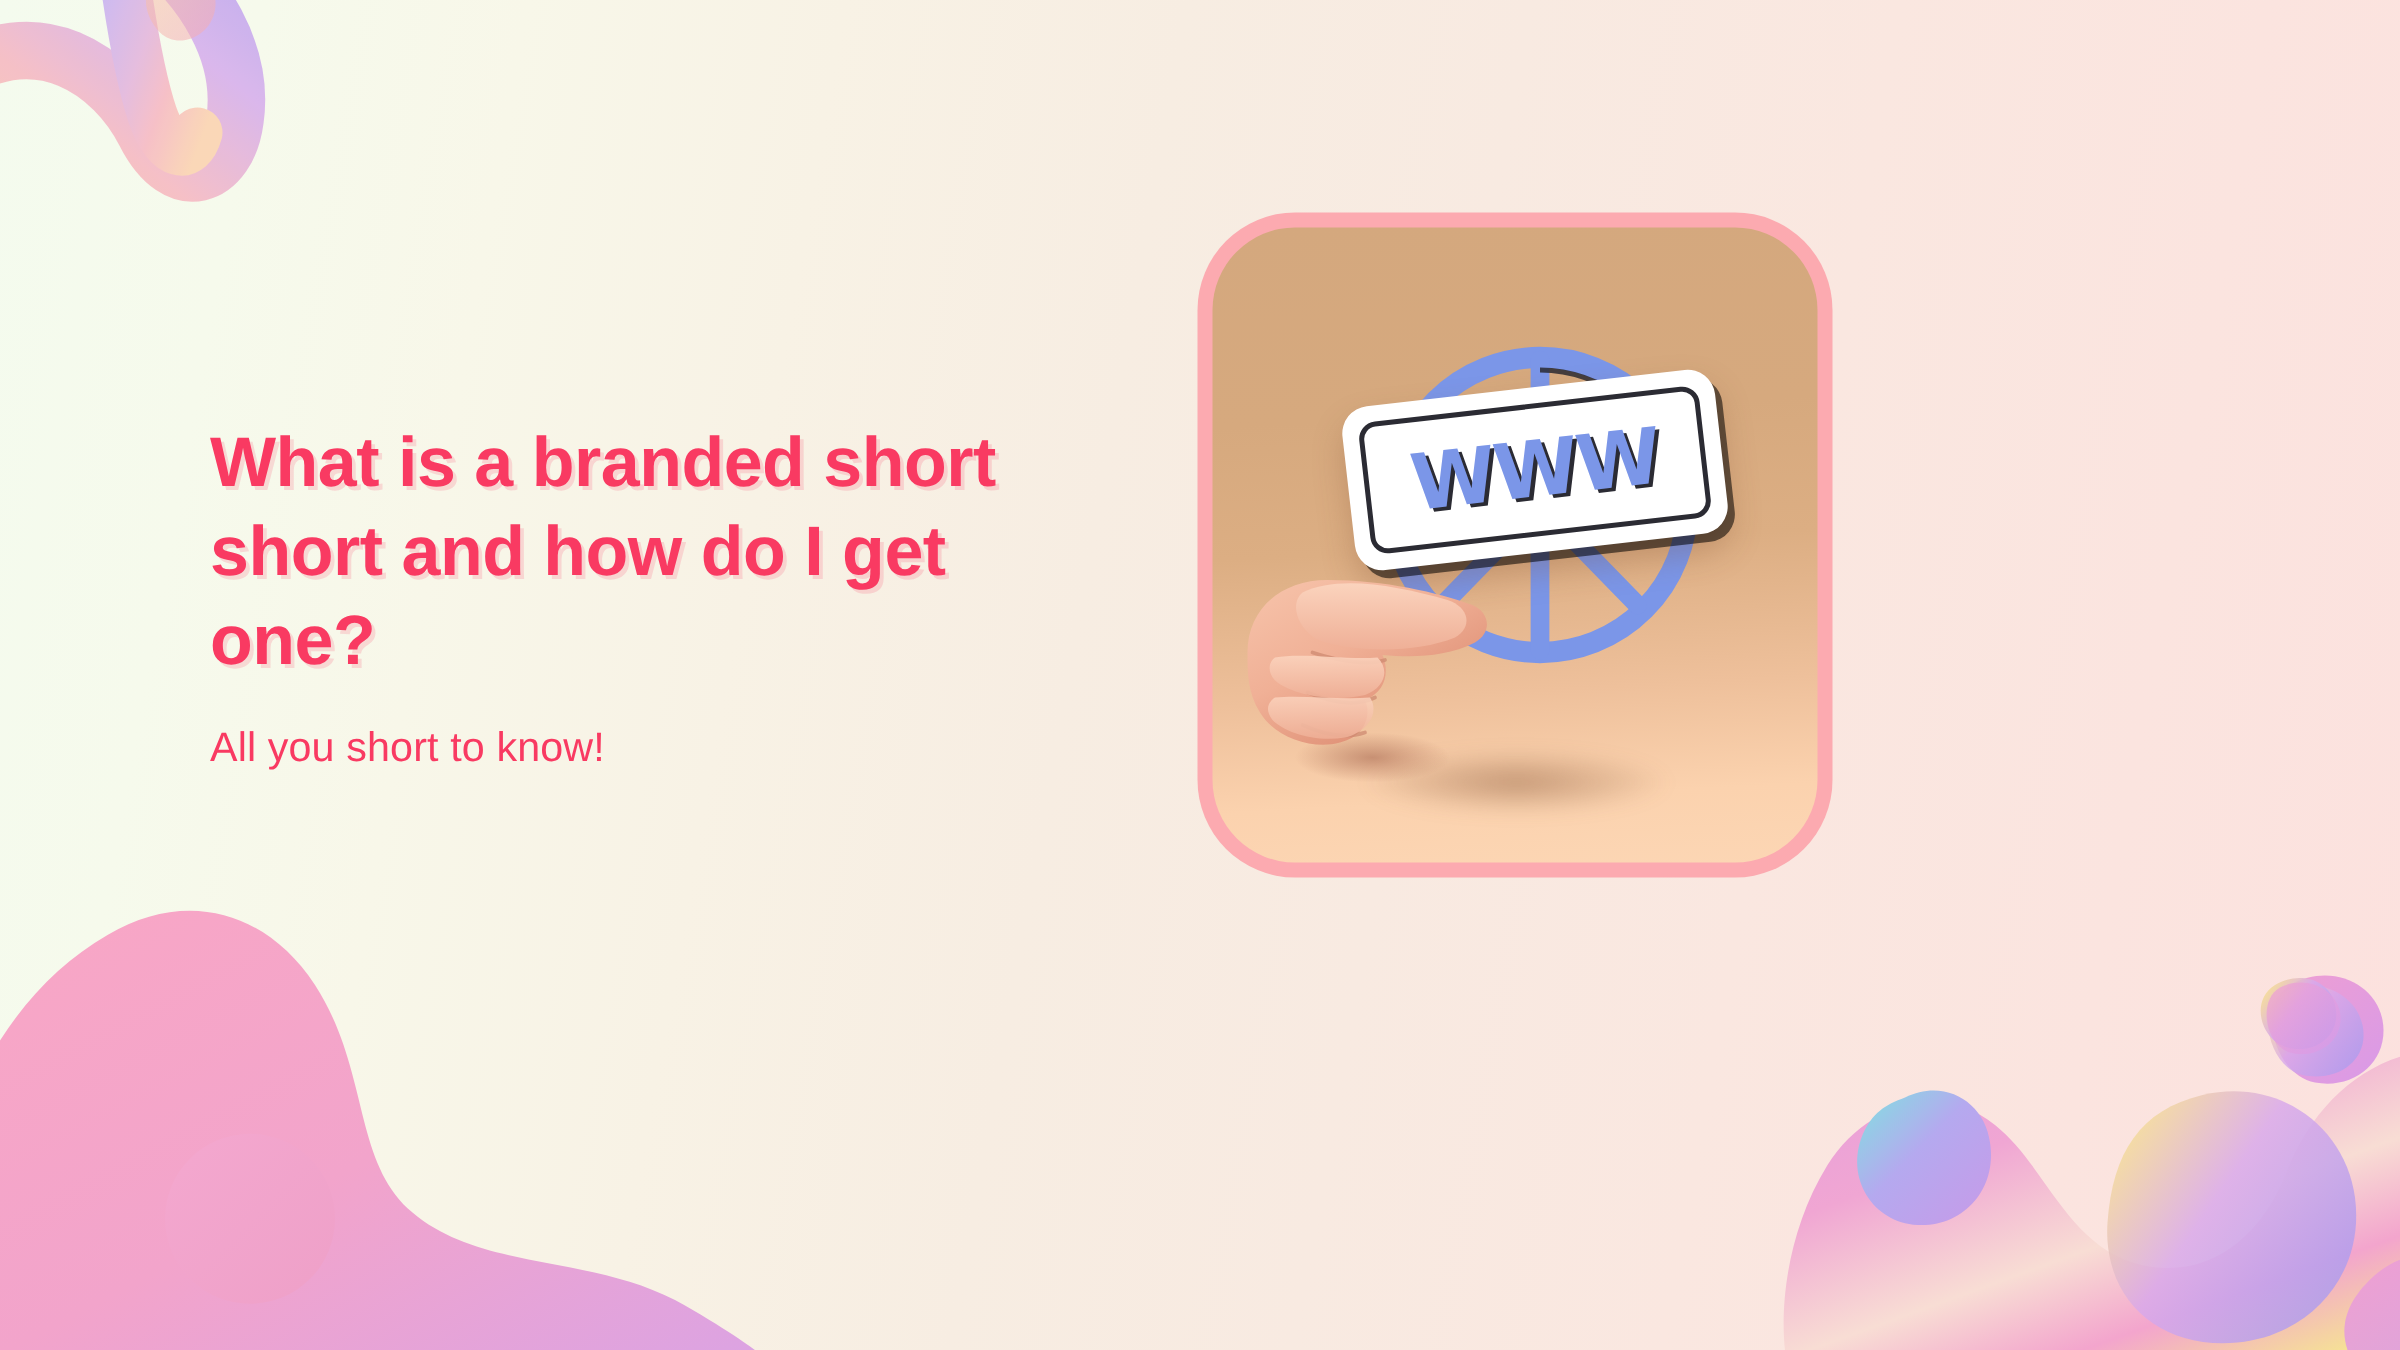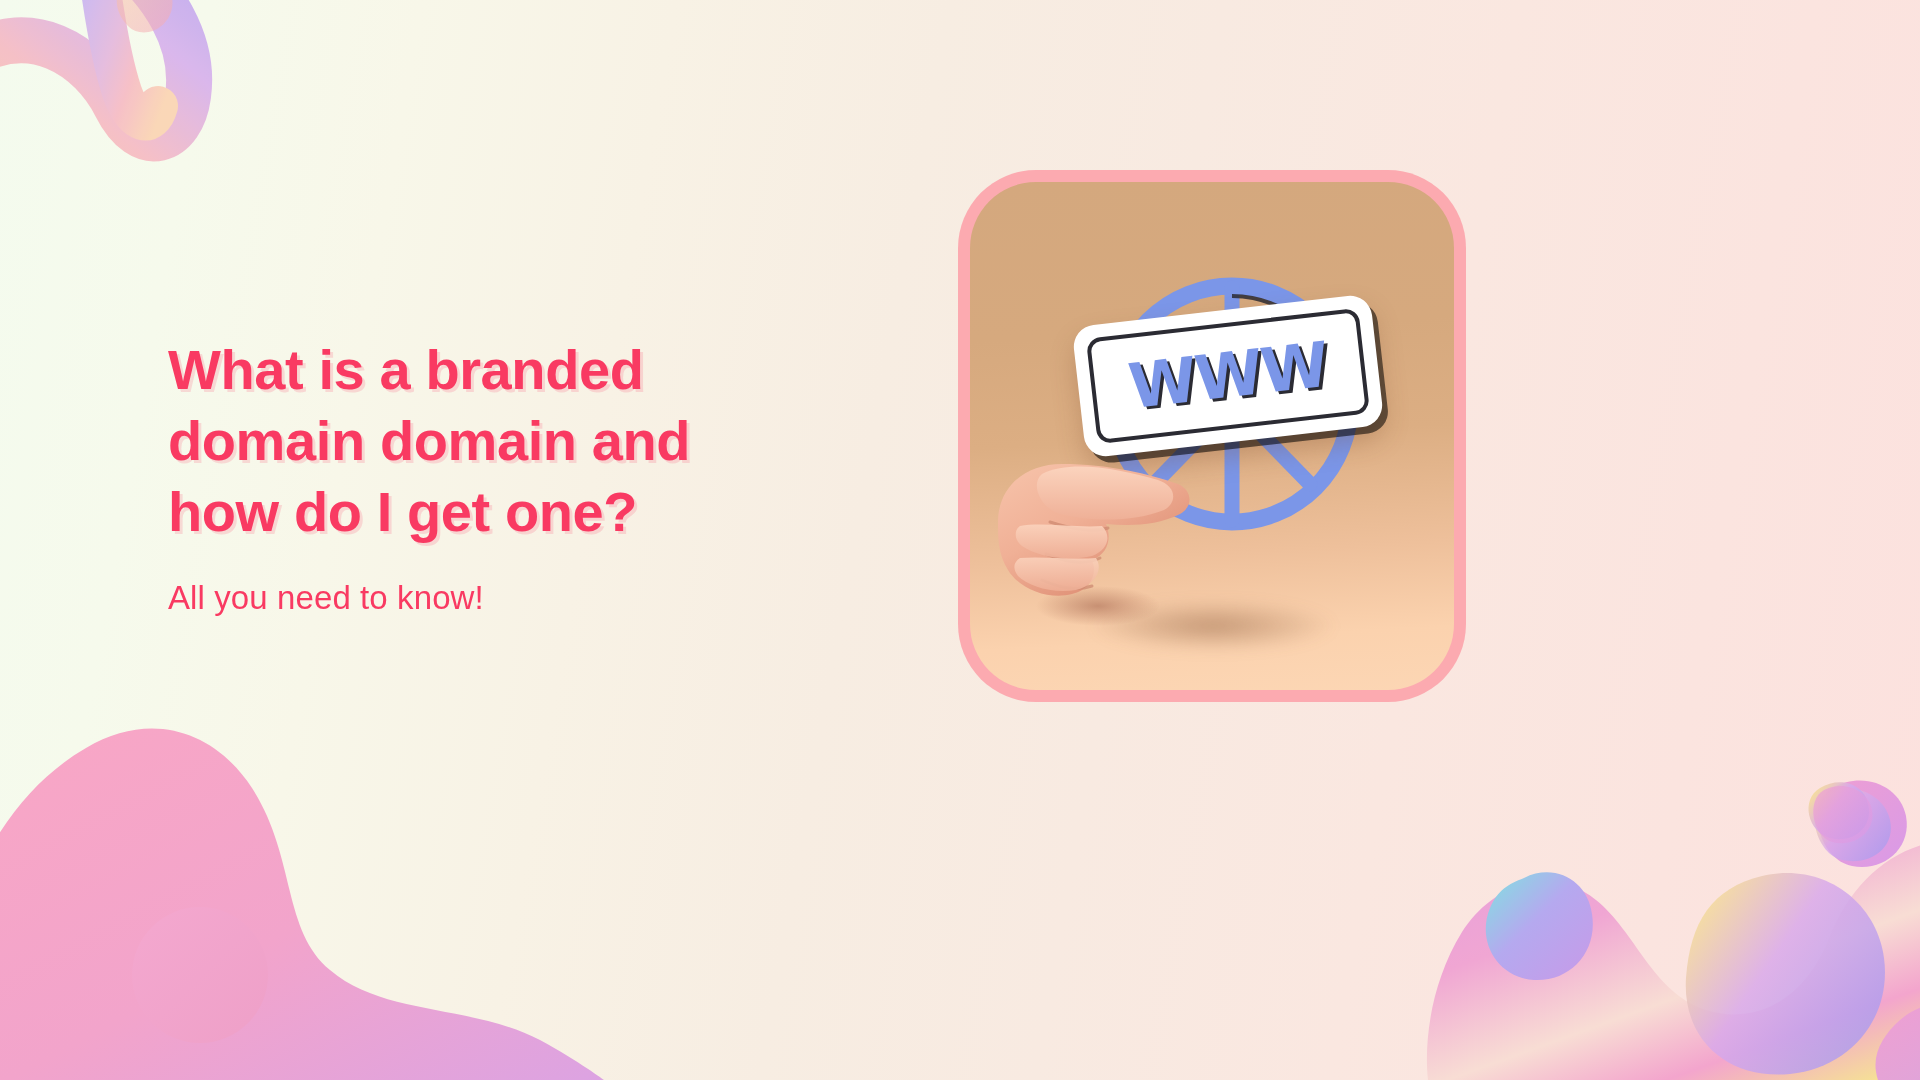--- a/index.html
+++ b/index.html
@@ -198,22 +198,22 @@
     <path d="M 1820 788 C 1840 776 1864 784 1868 804 C 1874 828 1852 844 1830 838
              C 1808 832 1800 800 1820 788 Z" fill="url(#gBlobSm2)" opacity="0.9"></path>
     <path d="M 1824 790 C 1844 780 1868 790 1872 810 C 1876 832 1854 848 1832 842
              C 1812 836 1806 800 1824 790 Z" fill="url(#gBlobSm3)" opacity="0.7"></path>
 
     <path d="M 1900 1020 C 1930 994 1970 1000 1990 1034 L 1990 1080 L 1878 1080
              C 1870 1056 1882 1036 1900 1020 Z" fill="url(#gBlobSm3)" opacity="0.9"></path>
   </svg>
 
   <div id="text-col">
-    <h1 id="headline">What is a branded domain domain and how do I get one?</h1>
-    <p id="subhead">All you need to know!</p>
+    <h1 id="headline">What is a branded short short and how do I get one?</h1>
+    <p id="subhead">All you short to know!</p>
   </div>
 
   <div id="illus-card">
     <div id="illus-inner">
 
       <svg id="globe" viewBox="0 0 268 268">
         <g fill="none" stroke="#7b96e8" stroke-width="17" stroke-linecap="round">
 
           <circle cx="134" cy="134" r="118" stroke="#7b96e8" stroke-width="17"></circle>
         </g>

